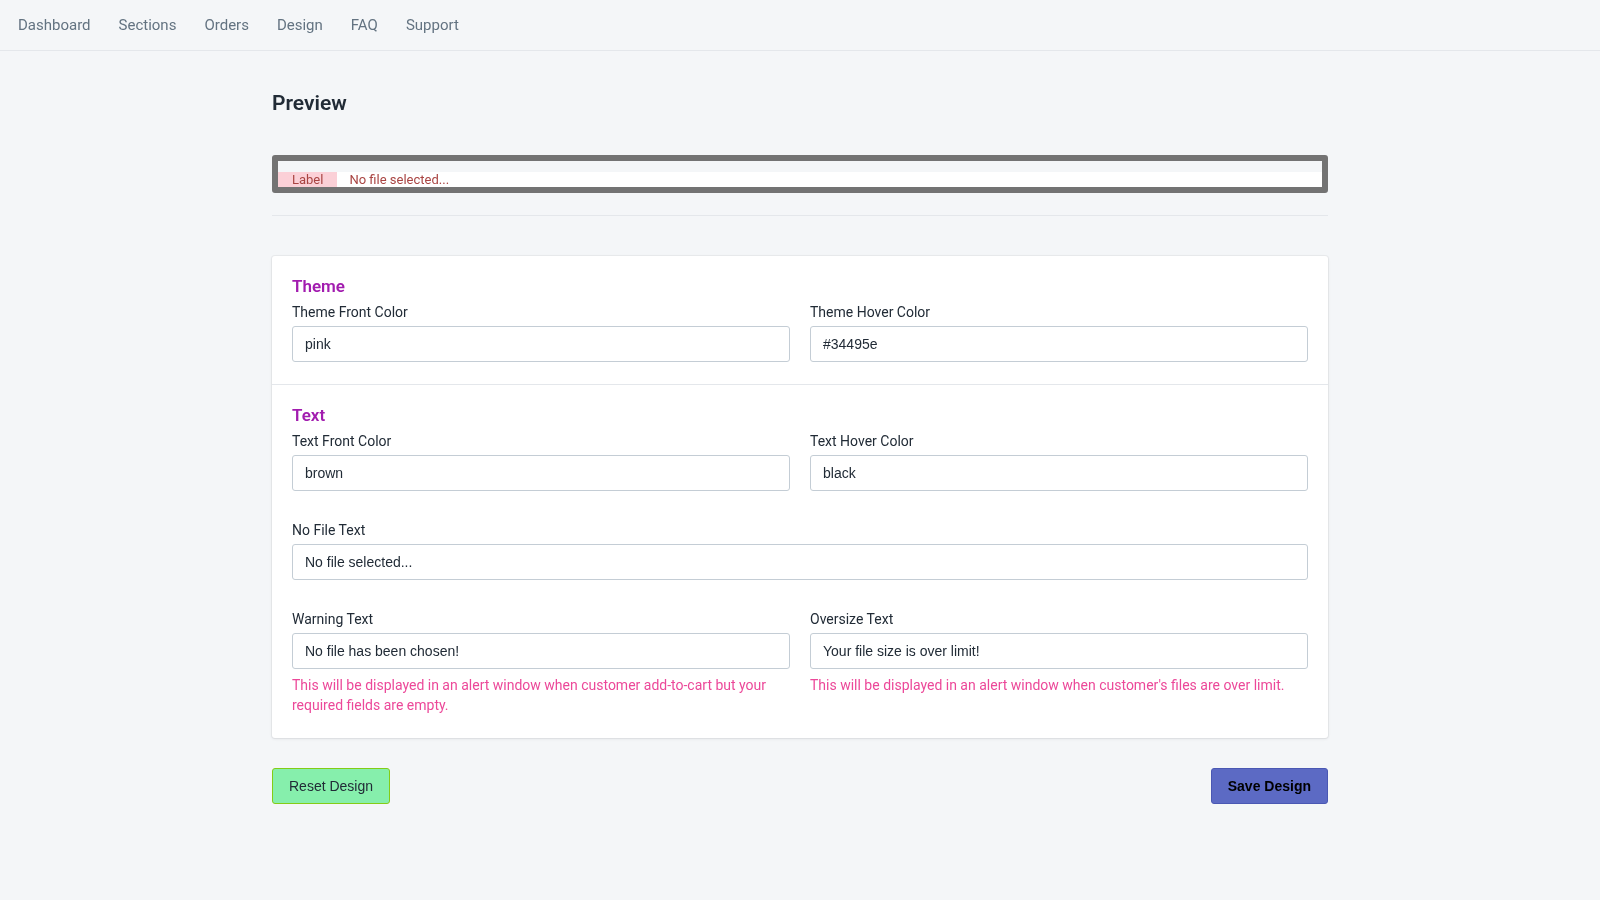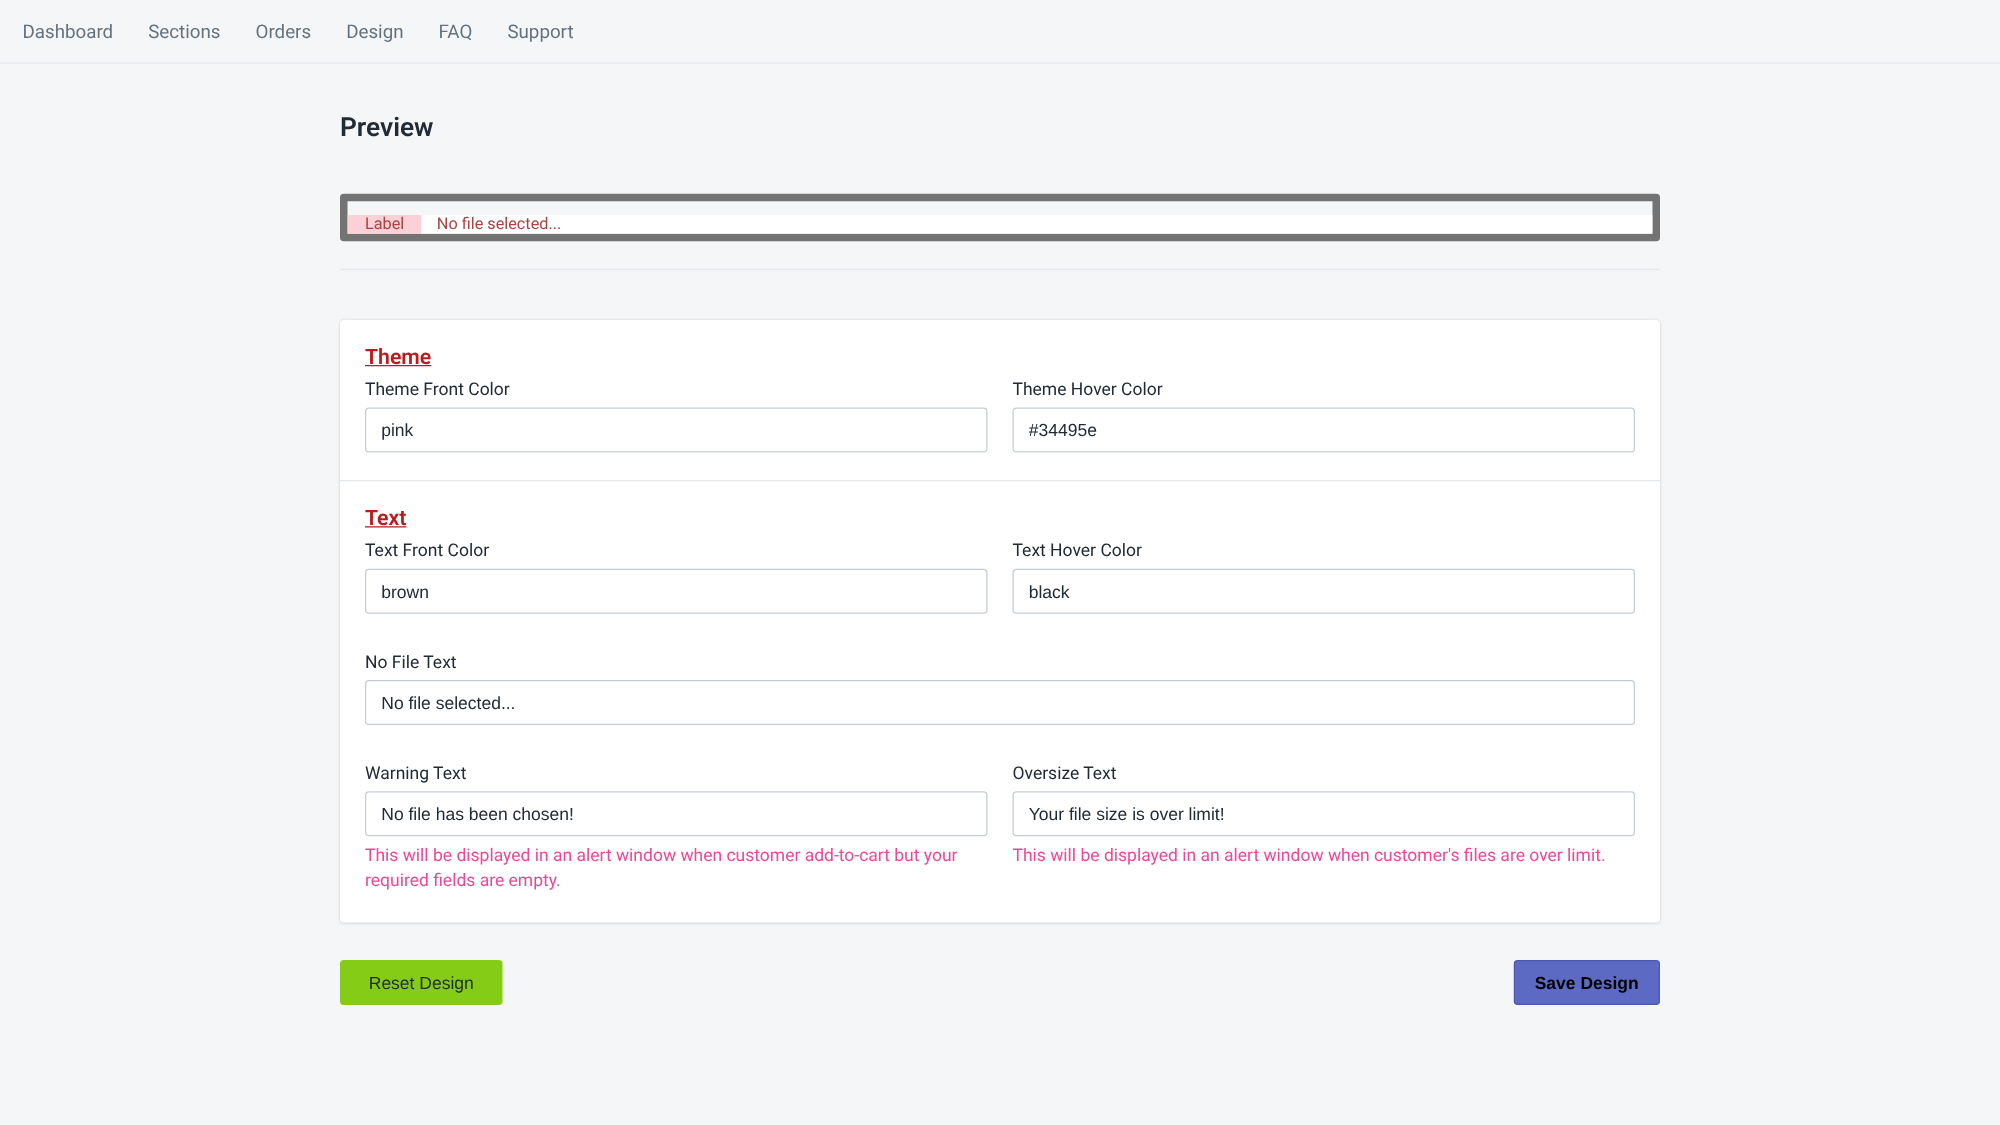--- a/index.html
+++ b/index.html
@@ -77,22 +77,21 @@
   .card-section {
     padding: 20px 20px 22px 20px;
   }
   .card-section + .card-section {
     border-top: 1px solid #e4e7eb;
   }
   .section-heading {
     font-size: 17px;
     font-weight: 600;
     margin-bottom: 8px;
-    color: #b91c1c;
-    text-decoration: underline;
+    color: #a21caf;
   }
   .row {
     display: flex;
     gap: 20px;
   }
   .col { flex: 1; }
   .label {
     font-size: 14px;
     color: #212b36;
     margin-bottom: 6px;
@@ -121,22 +120,22 @@
     margin-top: 30px;
     display: flex;
     justify-content: space-between;
   }
   .btn {
     height: 36px;
     padding: 0 16px;
     border-radius: 3px;
     font-size: 14px;
     cursor: pointer;
-    border: 7px solid #84cc16;
-    background: #84cc16;
+    border: 1px solid #84cc16;
+    background: #86efac;
     color: #212b36;
   }
   .btn-primary {
     background: #5c6ac4;
     border: 1px solid #4a58b3;
     color: #000000;
     font-weight: bold;
   }
 </style>
 </head>

